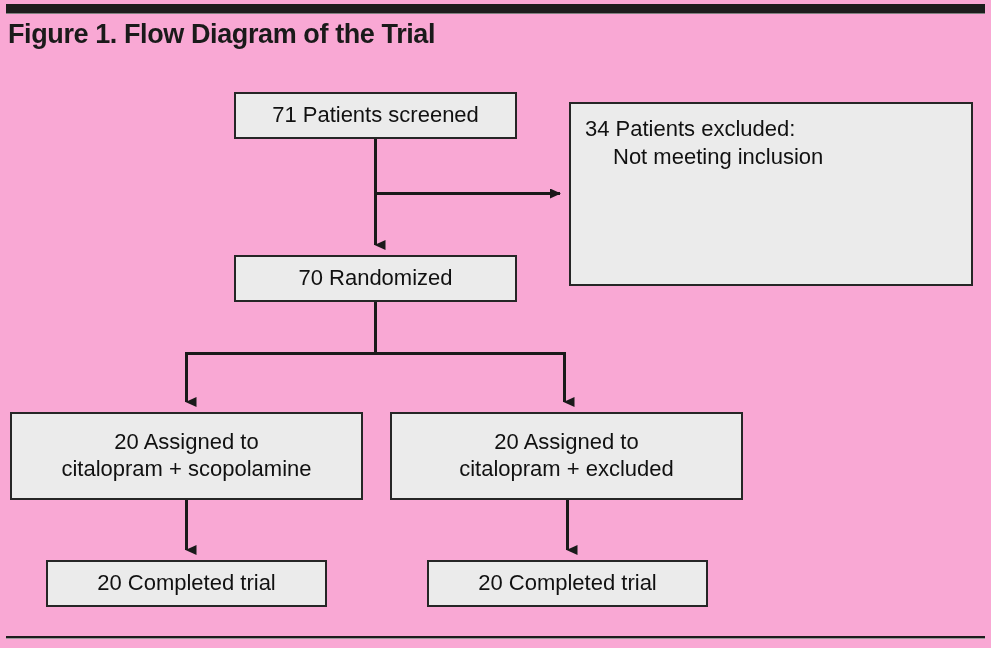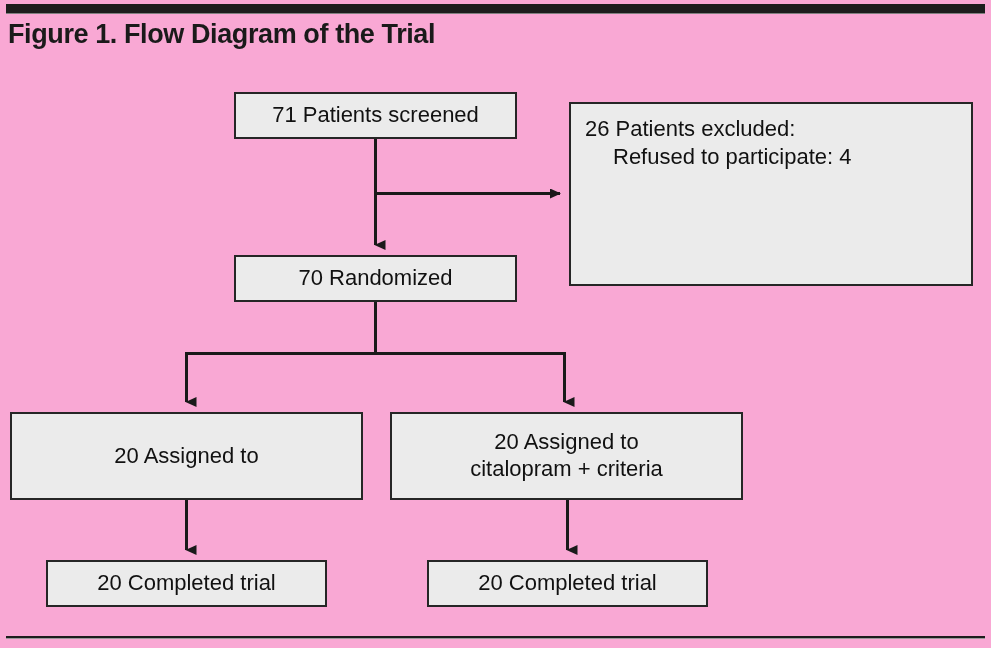--- a/index.html
+++ b/index.html
@@ -130,38 +130,39 @@
 
     <line x1="186.5" y1="500" x2="186.5" y2="550" stroke="#1a1a1a" stroke-width="3" marker-end="url(#arrowDown)"></line>
     <line x1="567.5" y1="500" x2="567.5" y2="550" stroke="#1a1a1a" stroke-width="3" marker-end="url(#arrowDown)"></line>
   </svg>
 
   <div class="node node-screened">
     <span class="line">71 Patients screened</span>
   </div>
 
   <div class="node node-excluded">
-    <span class="line">26 Patients excluded:</span>
-    <span class="line sub">Refused to participate: 4</span>
+    <span class="line">34 Patients excluded:</span>
+    <span class="line sub">Not meeting inclusion</span>
   </div>
 
   <div class="node node-randomized">
     <span class="line">70 Randomized</span>
   </div>
 
   <div class="node node-assign-left">
     <div>
       <span class="line">20 Assigned to</span>
+      <span class="line">citalopram + scopolamine</span>
     </div>
   </div>
 
   <div class="node node-assign-right">
     <div>
       <span class="line">20 Assigned to</span>
-      <span class="line">citalopram + criteria</span>
+      <span class="line">citalopram + excluded</span>
     </div>
   </div>
 
   <div class="node node-done-left">
     <span class="line">20 Completed trial</span>
   </div>
 
   <div class="node node-done-right">
     <span class="line">20 Completed trial</span>
   </div>

